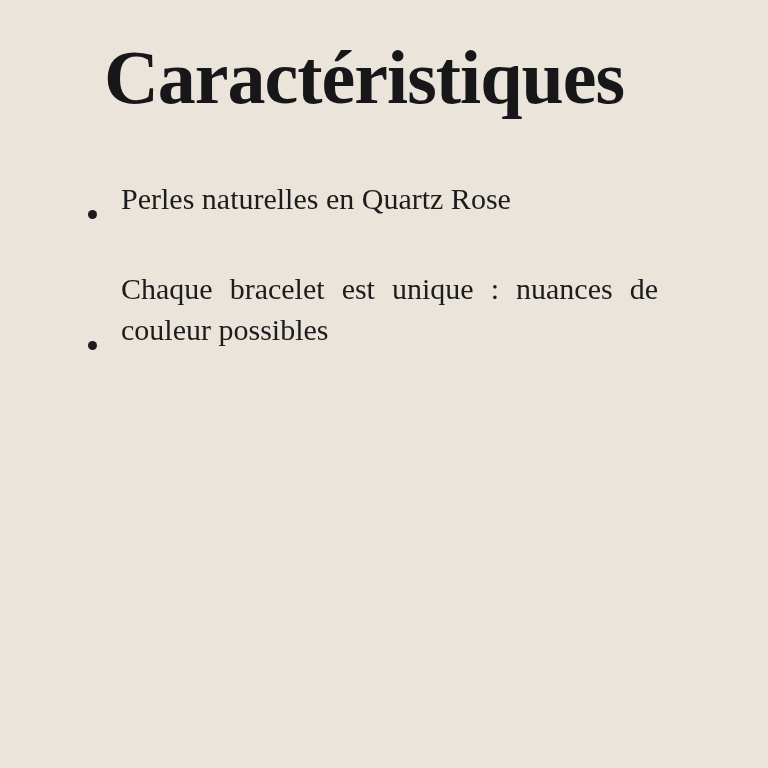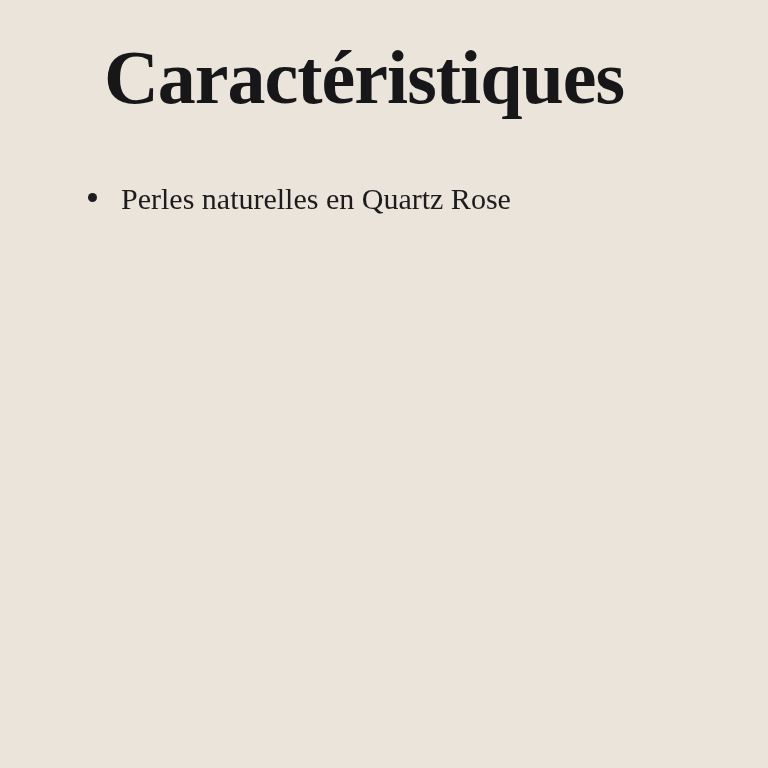--- a/index.html
+++ b/index.html
@@ -33,21 +33,21 @@
   .feature-list {
     margin: 0;
     padding: 0;
     list-style: none;
     margin-top: 58px;
     margin-left: 88px;
     margin-right: 70px;
   }
   .feature-item {
     display: flex;
-    align-items: flex-start;
+    align-items: flex-end;
     margin-bottom: 49px;
     font-size: 30px;
     line-height: 41px;
     color: #1C1C1E;
   }
   .feature-item:last-child {
     margin-bottom: 0;
   }
   .bullet {
     flex: 0 0 auto;
@@ -73,15 +73,19 @@
   <ul class="feature-list">
 
     <li class="feature-item">
       <span class="bullet"></span>
       <span class="feature-text">Perles naturelles en Quartz Rose</span>
     </li>
 
 
 
 
+    <li class="feature-item">
+      <span class="bullet"></span>
+      <span class="feature-text">Chaque bracelet est unique : nuances de couleur possibles</span>
+    </li>
 
   </ul>
 </div>
 
 </body></html>

